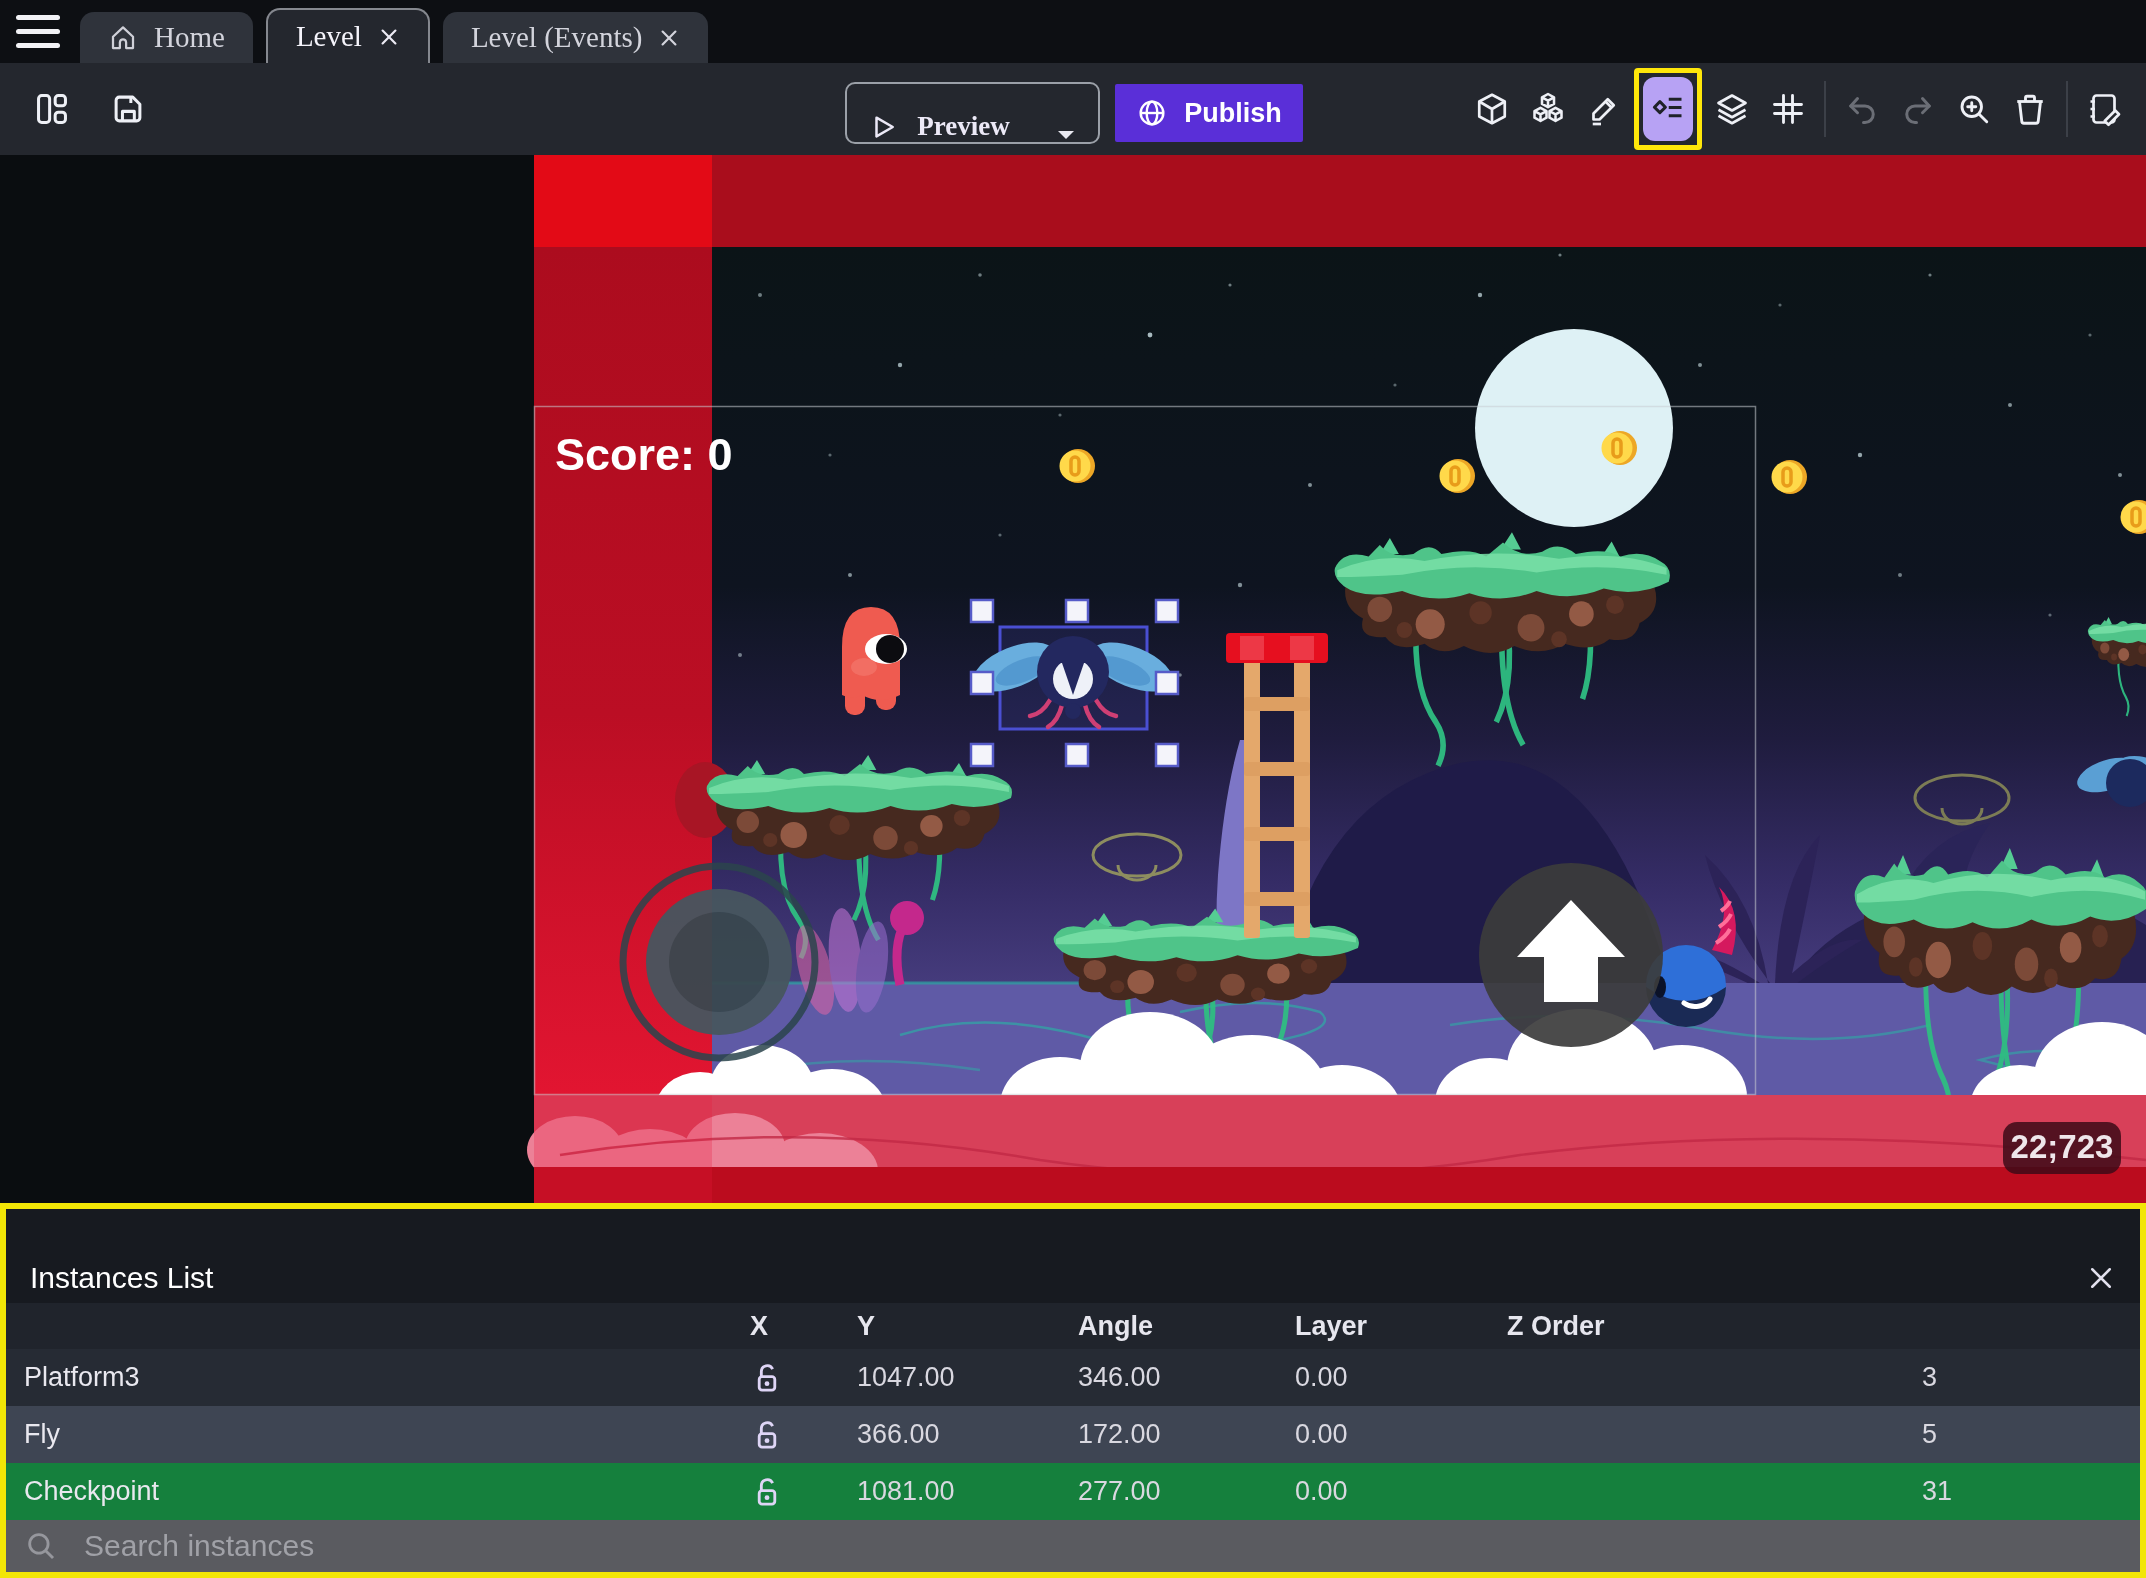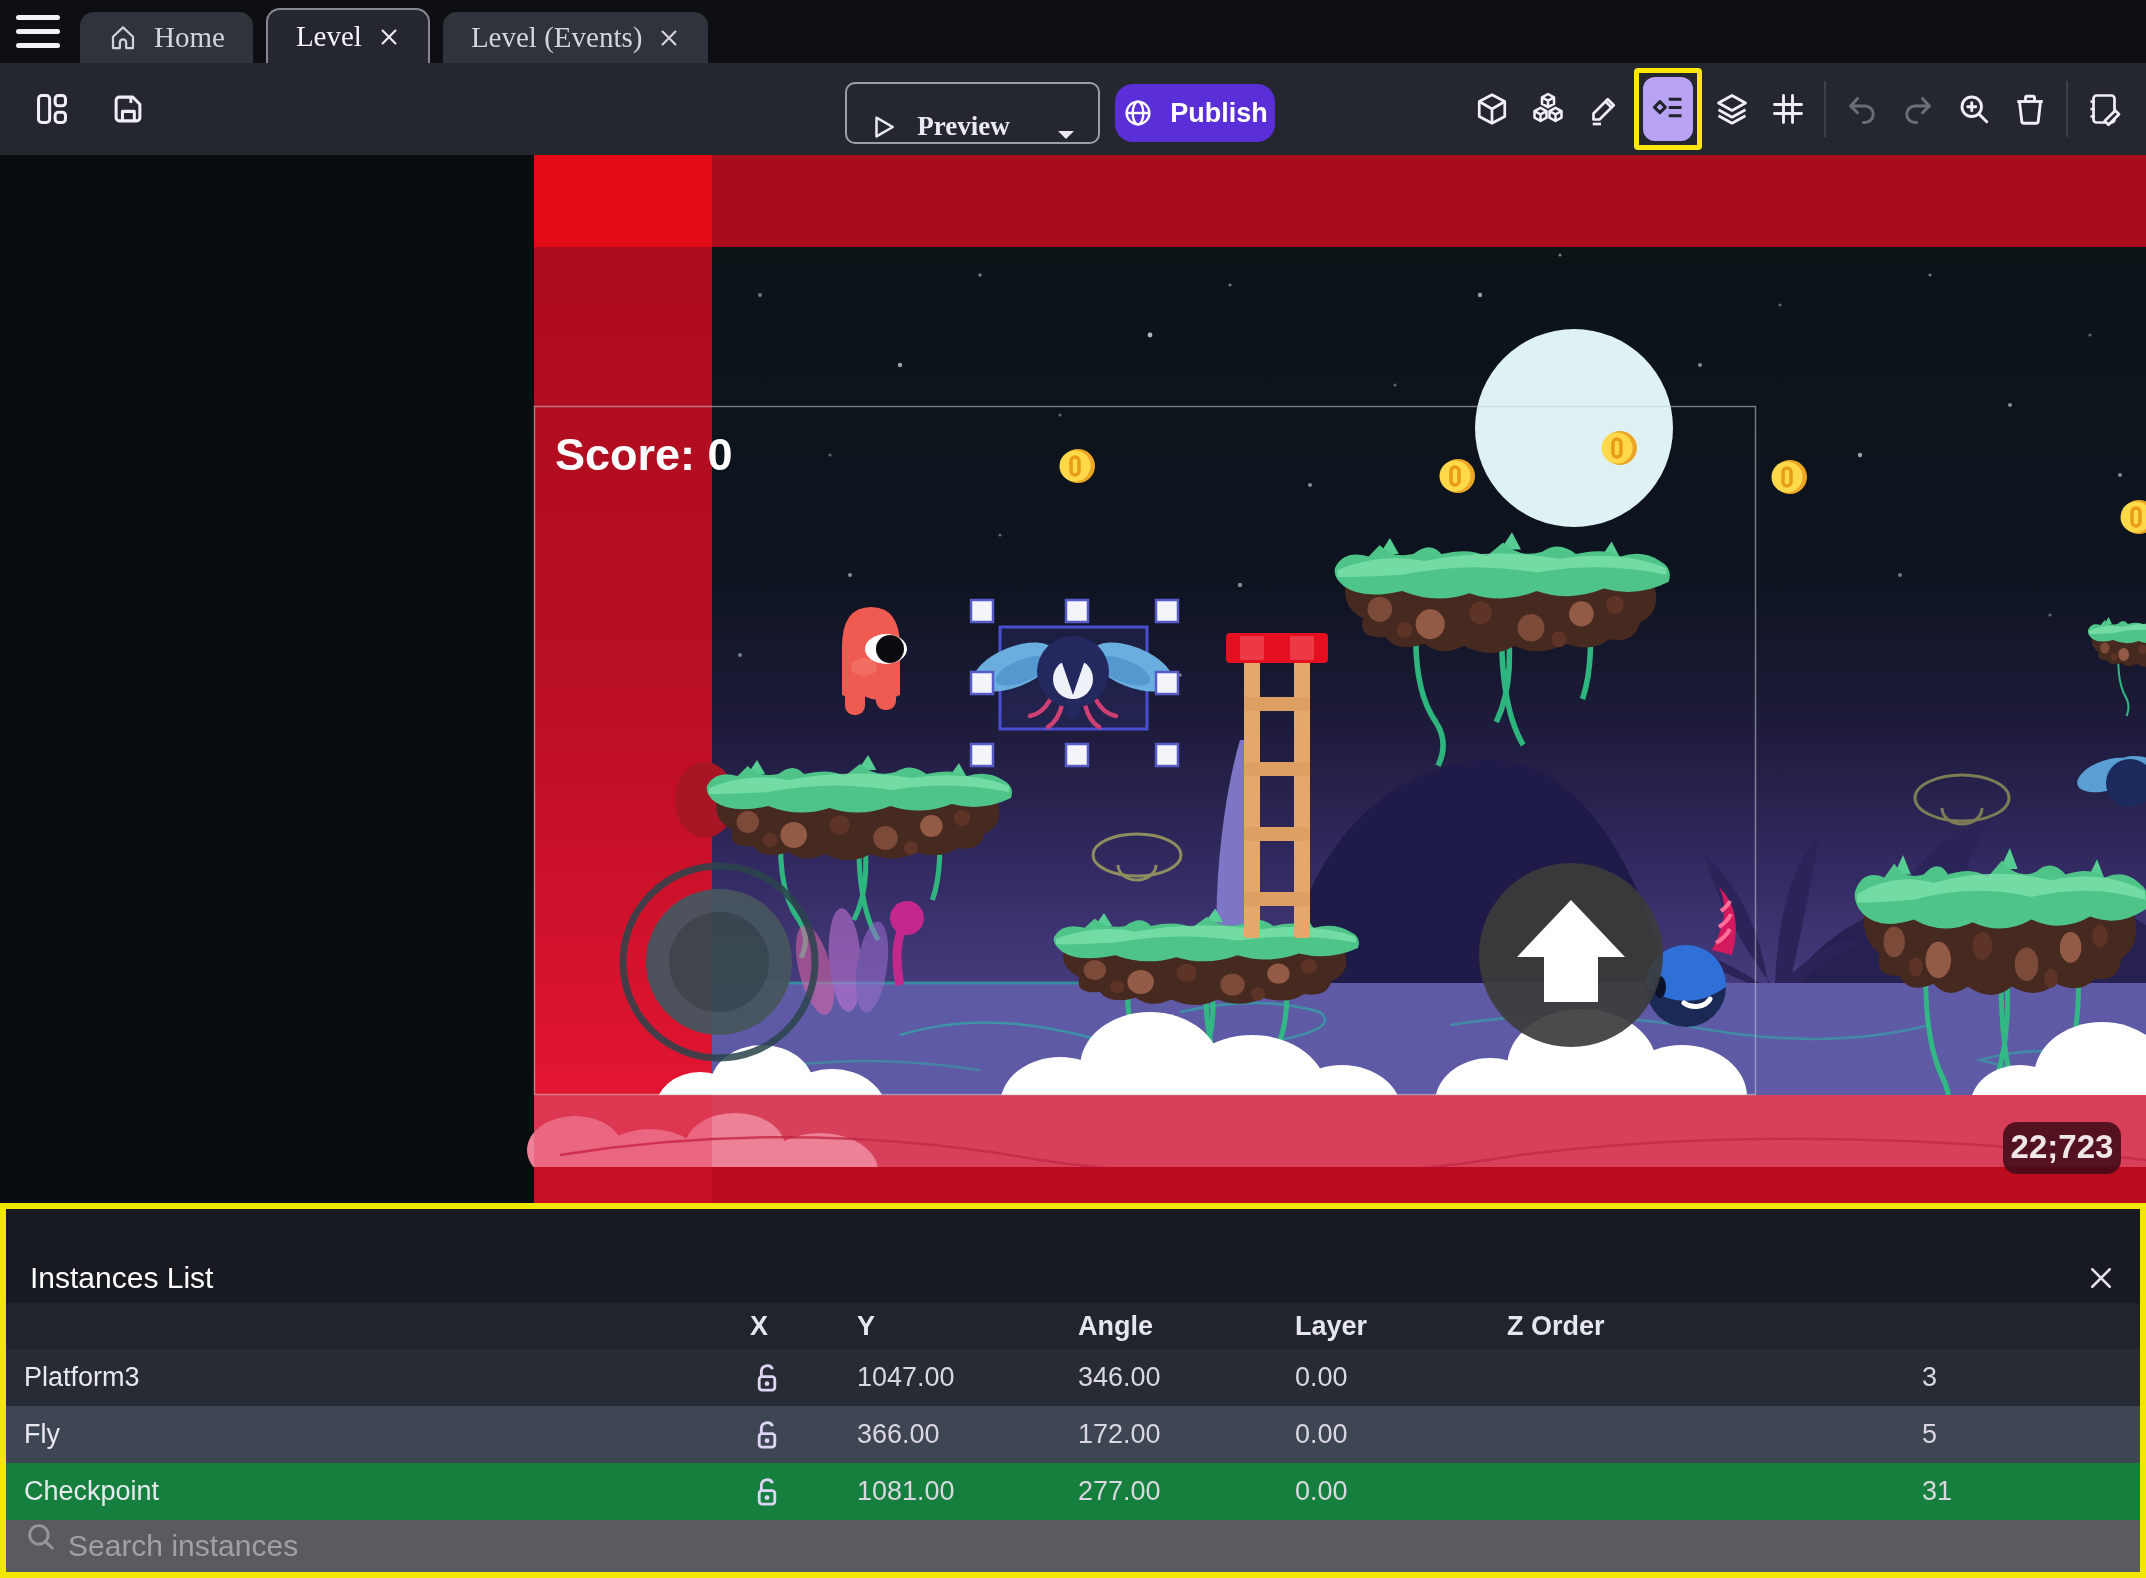--- a/index.html
+++ b/index.html
@@ -16,21 +16,21 @@
   .tab svg { flex:none; }
 
   
   .toolbar { position:absolute; top:63px; left:0; width:100%; height:92px; background:#24272e; }
   .tb-left { position:absolute; left:26px; top:0; height:92px; display:flex; align-items:center; gap:24px; }
   .icon-btn { width:52px; height:62px; display:flex; align-items:center; justify-content:center; border-radius:10px; cursor:pointer; }
   .preview-btn { position:absolute; left:845px; top:19px; width:255px; height:62px; border:2px solid #9ba0a8; border-radius:10px; display:flex; align-items:flex-end; color:#ece9f7; cursor:pointer;font-family:Liberation Serif, serif; }
   .preview-main { flex:1; display:flex; align-items:center; justify-content:center; gap:18px; font-size:27px; font-weight:bold; }
   .preview-sep { width:2px; background:#9ba0a8; }
   .preview-arrow { width:64px; display:flex; align-items:center; justify-content:center; }
-  .publish-btn { position:absolute; left:1115px; top:21px; width:160px; height:58px; background:#5a2fd8; border-radius:18px; display:flex; align-items:center; justify-content:center; gap:16px; color:#ffffff; font-size:27px; font-weight:bold; cursor:pointer; }
+  .publish-btn { position:absolute; left:1115px; top:21px; width:188px; height:58px; background:#5a2fd8; border-radius:2px; display:flex; align-items:center; justify-content:center; gap:16px; color:#ffffff; font-size:27px; font-weight:bold; cursor:pointer; }
   .tb-right { position:absolute; right:14px; top:0; height:92px; display:flex; align-items:center; }
   .tb-right .icon-btn { width:56px; }
   .tb-sep { width:2px; height:56px; background:#3c4048; margin:0 8px; }
   .inst-frame { border:5px solid #ffe70a; padding:4px; border-radius:4px; margin:0 2px; }
   .inst-btn { width:50px; height:64px; background:#b7a2f4; border-radius:12px; display:flex; align-items:center; justify-content:center; cursor:pointer; }
 
   
   .canvas { position:absolute; top:155px; left:0; width:2146px; height:1048px; }
 
   
@@ -40,21 +40,21 @@
   .prow { display:grid; grid-template-columns:744px 107px 221px 217px 212px 415px auto; align-items:center; }
   .prow .cell { font-size:27px; color:#d9d8e0; }
   .prow .cname { padding-left:18px; color:#e9e8ef; }
   .phead { height:52px; background:#20242c; }
   .phead .cell { font-weight:bold; color:#e6e6ee; }
   .prow.r { height:64px; }
   .r-odd { background:#262b34; }
   .r-sel { background:#3e4553; }
   .r-last { background:#15803d; }
   .lockcell { display:flex; align-items:center; }
-  .searchbar { margin-top:auto; height:58px; background:#5a5b60; display:flex; padding:0 18px; gap:10px; }
+  .searchbar { margin-top:auto; height:58px; background:#5a5b60; display:flex; align-items:center; padding:0 18px; gap:26px; }
   .searchbar input { flex:1; background:transparent; border:none; outline:none; font-size:30px; color:#d6d6dc; font-family:"Liberation Sans", sans-serif; }
   .searchbar input::placeholder { color:#a0a1a7; }
 </style>
 </head>
 <body>
 
 <div class="app">
 
   <div class="tabbar">
     <div class="hamburger">

